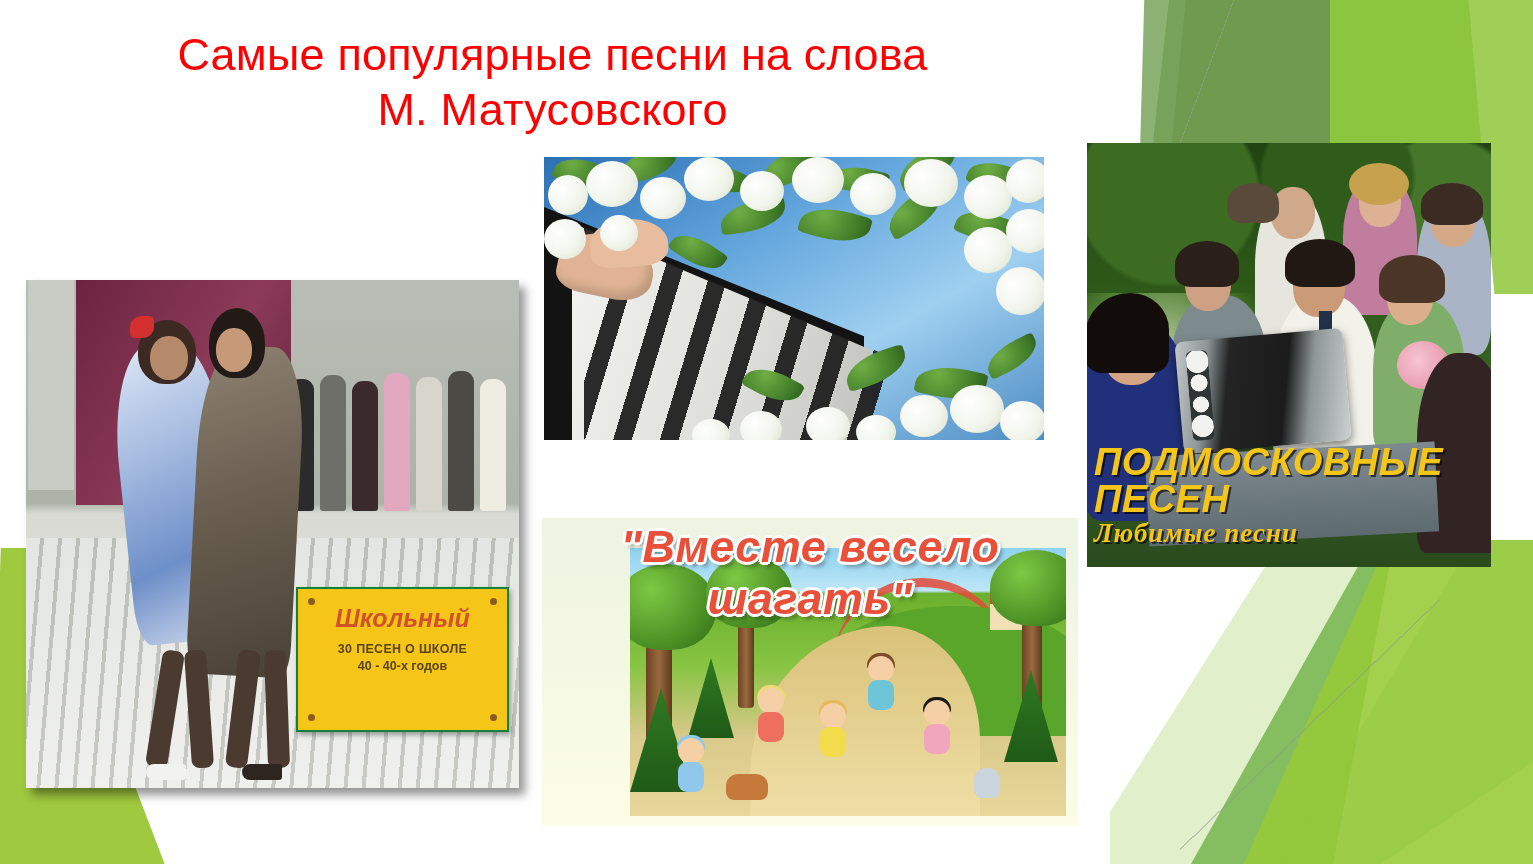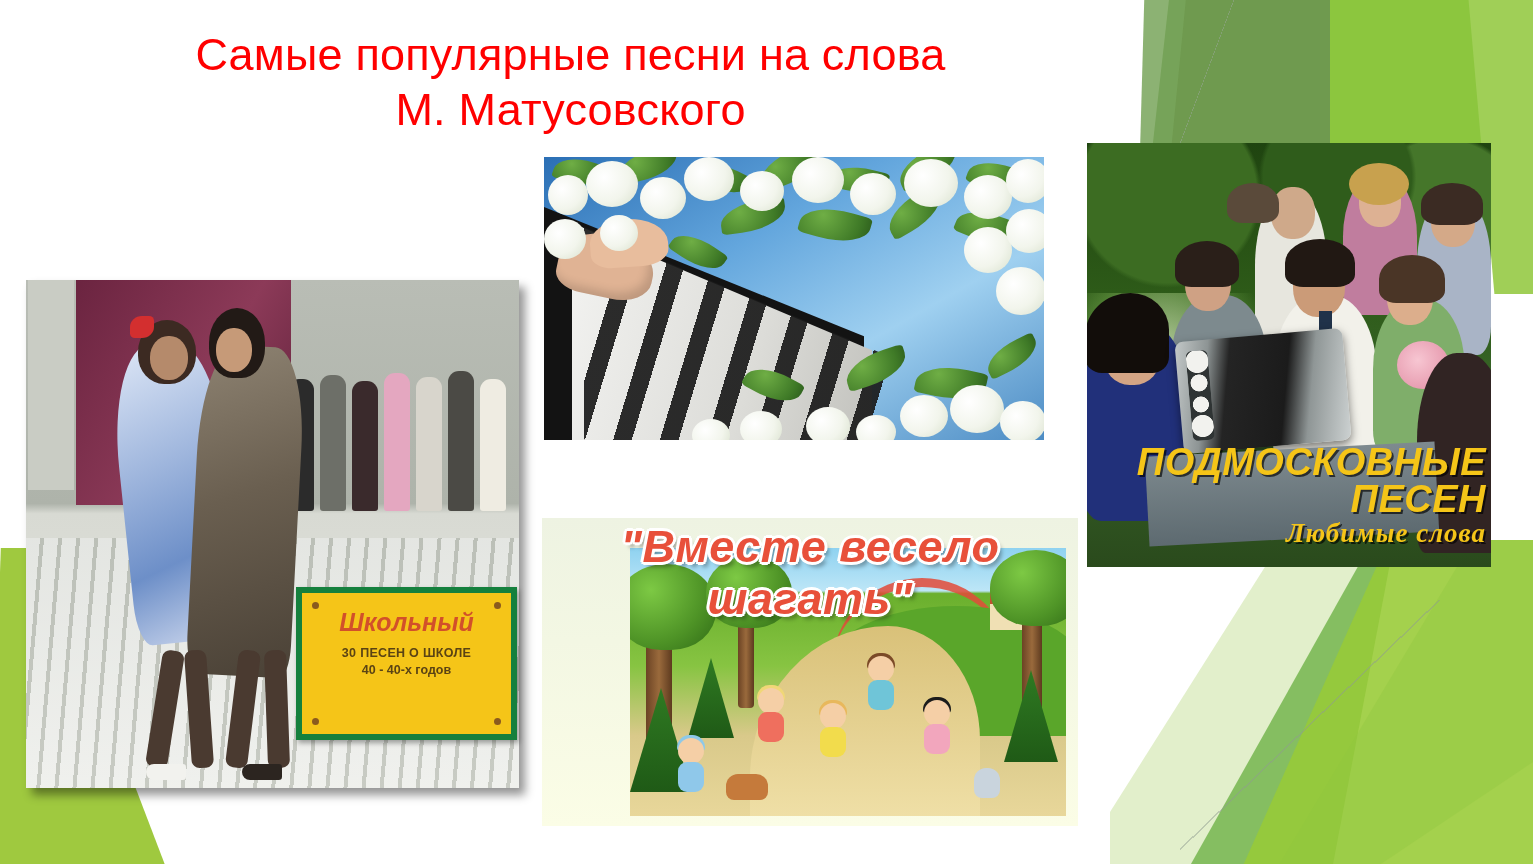--- a/index.html
+++ b/index.html
@@ -84,21 +84,21 @@
   }
   .deco-br-hairline {
     left: 1180px; top: 600px; width: 260px; height: 250px;
     background: linear-gradient(to bottom right, transparent 49.7%, #8f9b8f 49.7%, #8f9b8f 50.1%, transparent 50.1%);
     opacity: .45;
   }
 
   
   .title {
     position: absolute;
-    left: 18px; top: 28px;
+    left: 0; top: 28px;
     width: 1105px;
     text-align: center;
     color: #ff0000;
     font-size: 45px;
     line-height: 1.22;
     font-weight: 400;
     white-space: pre-line;
     letter-spacing: .2px;
   }
 
@@ -176,21 +176,21 @@
     position: absolute; bottom: 12px; width: 22px; height: 118px;
     background: #4a3a30; border-radius: 8px;
   }
   #pic-school .shoe {
     position: absolute; bottom: 0; width: 40px; height: 16px;
     background: #f2f2ee; border-radius: 10px 4px 4px 10px;
   }
   .label-yellow {
     position: absolute;
     background: #f5c518;
-    border: 6px solid #15803d;
+    border: 2px solid #15803d;
     text-align: center;
     color: #c0392b;
     box-shadow: 2px 3px 5px rgba(0,0,0,.35);
   }
   #label-school {
     left: 296px; top: 587px; width: 209px; height: 141px;
   }
   #label-school .l1 {
     margin-top: 16px;
     font-size: 25px; font-weight: 700; font-style: italic;
@@ -315,21 +315,21 @@
                 radial-gradient(circle at 50% 84%, #f2f2ee 0 14%, transparent 15%),
                 #2f3434;
   }
   #pic-moscow .table {
     position: absolute; left: 60px; bottom: 28px; width: 290px; height: 90px;
     background: linear-gradient(to bottom, #7e8a8f, #5d6a70);
     transform: rotate(-3deg);
   }
   .moscow-title {
     position: absolute; left: 1094px; top: 444px; width: 392px;
-    text-align: right; color: #f5c518;
+    text-align: left; color: #f5c518;
     font-weight: 700; font-style: italic;
     text-shadow: 2px 2px 0 rgba(0,0,0,.65);
     line-height: .98;
   }
   .moscow-title .mt1 { font-size: 38px; letter-spacing: .5px; }
   .moscow-title .mt2 { font-size: 38px; letter-spacing: .5px; }
   .moscow-title .mt3 {
     font-size: 27px; font-family: "Liberation Serif", serif;
     font-style: italic; margin-top: 2px; letter-spacing: 1px;
   }
@@ -568,21 +568,21 @@
 
     <div class="person" style="left:330px; top:210px; width:90px; height:200px; background:#312423; border-radius:44% 44% 10% 10%;"></div>
 
     <div class="accordion"></div>
     <div class="table"></div>
   </div>
 
   <div class="moscow-title">
     <div class="mt1">ПОДМОСКОВНЫЕ</div>
     <div class="mt2">ПЕСЕН</div>
-    <div class="mt3">Любимые слова</div>
+    <div class="mt3">Любимые песни</div>
   </div>
 
   <div class="pic" id="pic-together">
     <div class="inner">
       <div class="rainbow"></div>
       <div class="hill"></div>
       <div class="house"></div>
       <div class="sun"></div>
       <div class="path"></div>
 

